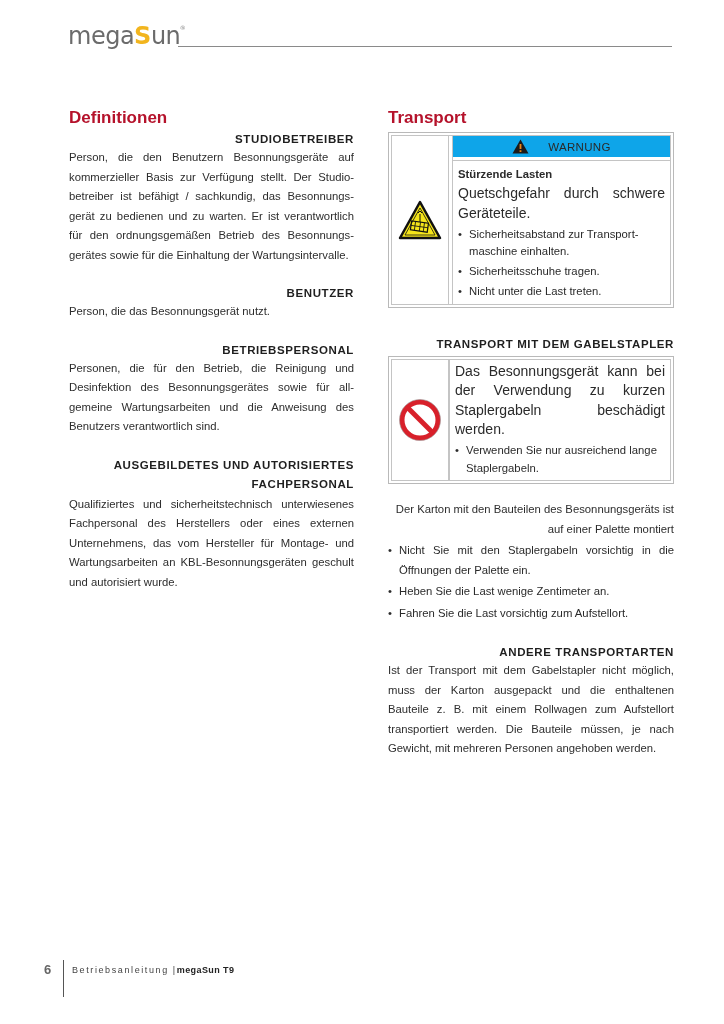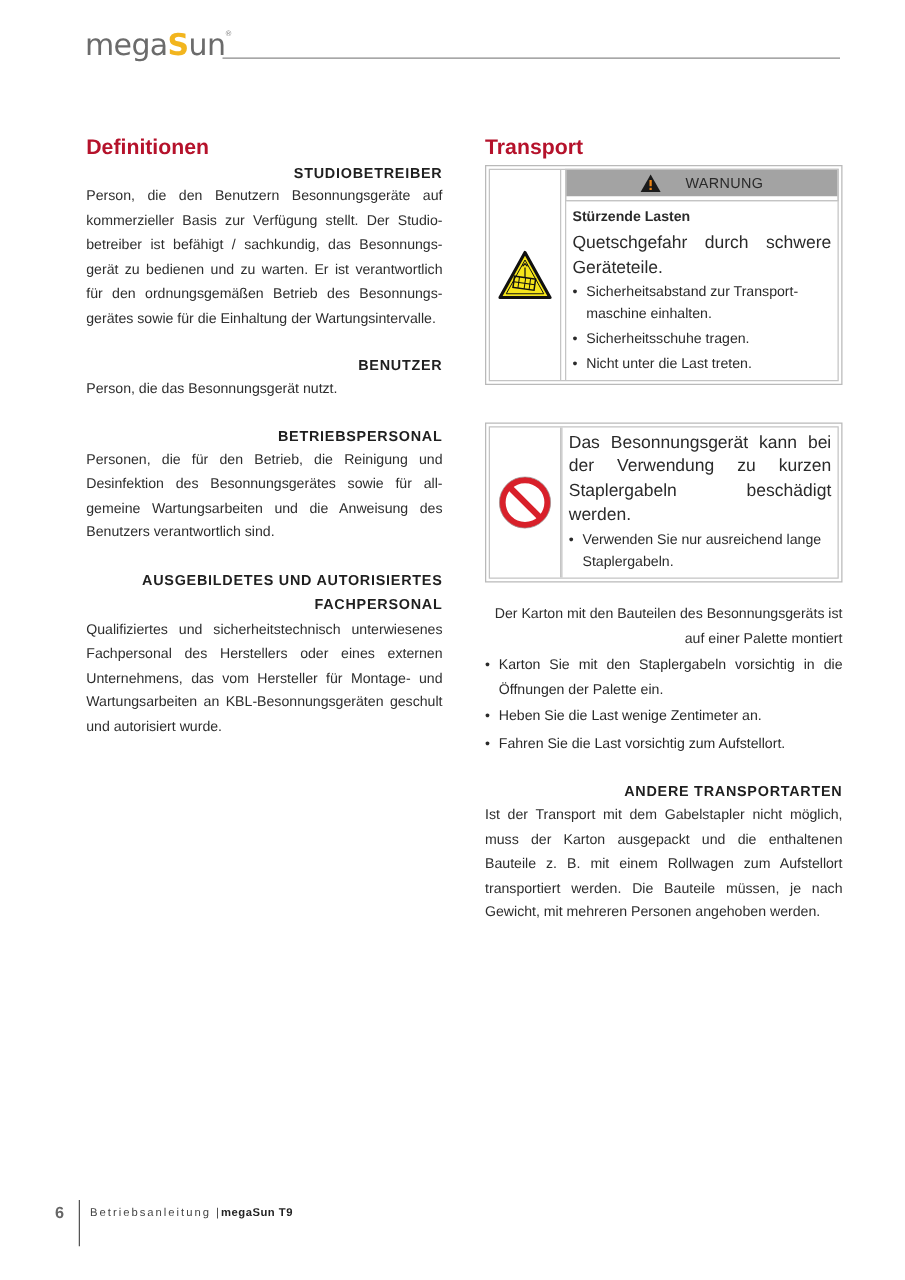--- a/index.html
+++ b/index.html
@@ -17,21 +17,21 @@
 
   h1 { color: #b5122b; font-size: 17px; font-weight: bold; line-height: 24px; margin-bottom: 0; }
   h2 { font-size: 11.5px; font-weight: bold; letter-spacing: 0.6px; line-height: 18px; color: #1f1f1f; text-transform: uppercase; text-align: right; }
   p.body { font-size: 11.3px; line-height: 19.5px; text-align: justify; color: #2d2d2d; }
   .gap { height: 19px; }
 
   .box { border: 1px solid #b9b9b9; padding: 2px; display: flex; }
   .box-inner { display: flex; width: 100%; border: 1px solid #c4c4c4; }
   .icon-cell { width: 57px; border-right: 1px solid #c4c4c4; display: flex; align-items: center; justify-content: center; flex-shrink: 0; }
   .content-cell { flex: 1; border-left: 1px solid #c4c4c4; }
-  .warn-head { background: #a3a3a3; color: #2a2a2a; text-align: center; font-size: 11.5px; height: 24px; line-height: 24px; border-bottom: 3px solid #fff; outline: 1px solid #c4c4c4; display: flex; align-items: center; justify-content: center; gap: 19px; letter-spacing: 0.3px; }
+  .warn-head { background: #0ea5e9; color: #2a2a2a; text-align: center; font-size: 11.5px; height: 24px; line-height: 24px; border-bottom: 3px solid #fff; outline: 1px solid #c4c4c4; display: flex; align-items: center; justify-content: center; gap: 19px; letter-spacing: 0.3px; }
   .warn-body { padding: 4px 5px 3px 5px; border-top: 1px solid #c4c4c4; }
   .warn-title { font-size: 11.3px; font-weight: bold; line-height: 19px; }
   .warn-text { font-size: 14px; line-height: 19.5px; text-align: justify; }
   ul.bullets { list-style: none; }
   ul.bullets li { font-size: 11.3px; line-height: 17.5px; padding-left: 11px; position: relative; margin-top: 2.5px; }
   ul.bullets li::before { content: "•"; position: absolute; left: 0; top: 0; }
   ul.loose li { line-height: 19.5px; margin-top: 2px; margin-bottom: 2px; }
 
   .box2 .content-cell { padding: 2px 5px 3px 5px; }
 
@@ -104,20 +104,21 @@
               <li>Sicherheitsschuhe tragen.</li>
               <li>Nicht unter die Last treten.</li>
             </ul>
           </div>
         </div>
       </div>
     </div>
   </div>
 
   <div style="height:27px;"></div>
+  <h2>TRANSPORT MIT DEM GABELSTAPLER</h2>
 
   <div class="box box2" style="margin-top:3px;">
     <div class="box-inner">
       <div class="icon-cell">
         <svg width="42" height="42" viewBox="0 0 42 42">
           <circle cx="21" cy="21" r="18" fill="#fff" stroke="#d8202a" stroke-width="5"></circle>
           <line x1="8.5" y1="8.5" x2="33.5" y2="33.5" stroke="#d8202a" stroke-width="5"></line>
           <circle cx="21" cy="21" r="20.5" fill="none" stroke="#999" stroke-width="0.6"></circle>
         </svg>
       </div>
@@ -126,21 +127,21 @@
         <ul class="bullets">
           <li>Verwenden Sie nur ausreichend lange Staplergabeln.</li>
         </ul>
       </div>
     </div>
   </div>
 
   <div style="height:16px;"></div>
   <p class="body" style="text-align:right;">Der Karton mit den Bauteilen des Besonnungsgeräts ist auf einer Palette montiert</p>
   <ul class="bullets loose">
-    <li style="text-align:justify;">Karton Sie mit den Staplergabeln vorsichtig in die Öffnungen der Palette ein.</li>
+    <li style="text-align:justify;">Nicht Sie mit den Staplergabeln vorsichtig in die Öffnungen der Palette ein.</li>
     <li>Heben Sie die Last wenige Zentimeter an.</li>
     <li>Fahren Sie die Last vorsichtig zum Aufstellort.</li>
   </ul>
 
   <div style="height:18px;"></div>
   <h2>ANDERE TRANSPORTARTEN</h2>
   <p class="body">Ist der Transport mit dem Gabelstapler nicht möglich, muss der Karton ausgepackt und die enthaltenen Bauteile z. B. mit einem Rollwagen zum Aufstellort transportiert werden. Die Bauteile müssen, je nach Gewicht, mit mehreren Personen angehoben werden.</p>
 </div>
 
 <div class="footer">

